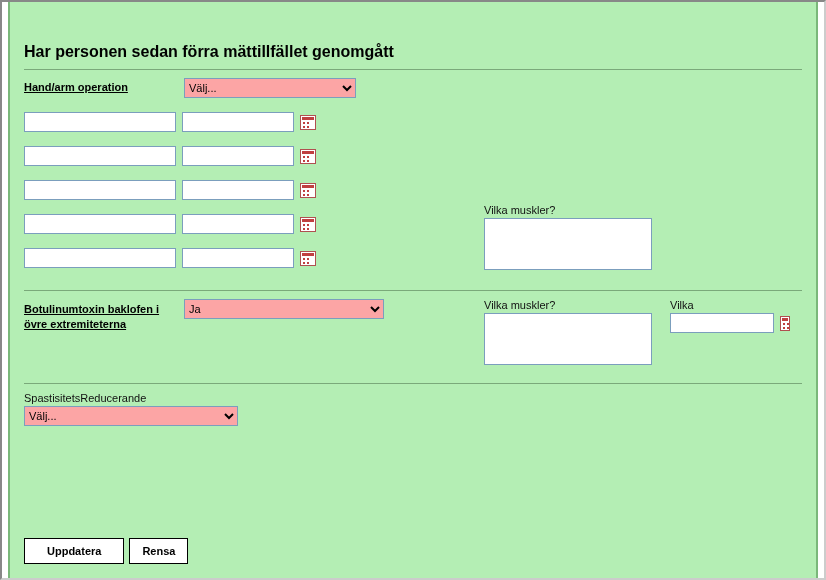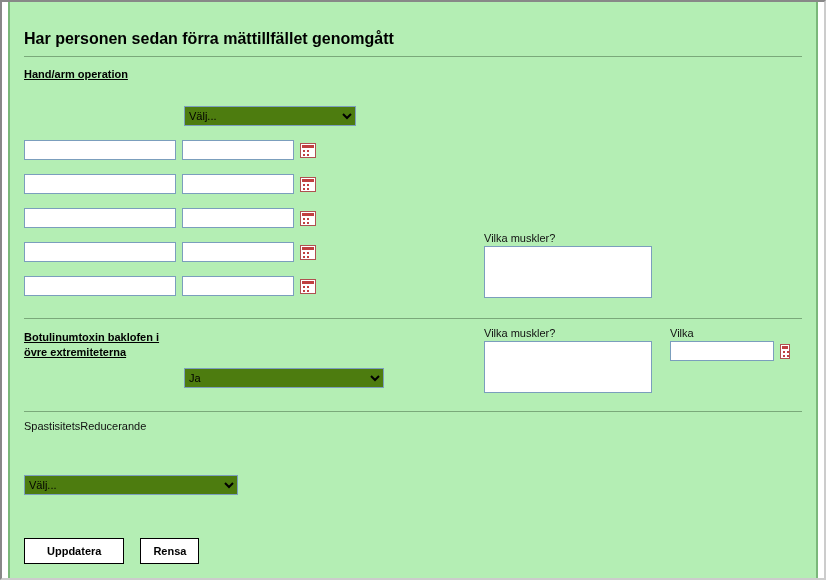--- a/index.html
+++ b/index.html
@@ -28,21 +28,21 @@
     background: #b4eeb4;
     border-left: 2px solid #7ab87a;
     border-right: 2px solid #7ab87a;
   }
   .content {
     padding: 16px 14px 0 14px;
   }
   h2 {
     font-size: 16px;
     font-weight: bold;
-    margin: 12px 0 8px 0;
+    margin: 25px 0 8px 0;
     color: #000;
   }
   hr.sep {
     border: none;
     border-top: 1px solid #7aa97a;
     margin: 0 0 8px 0;
   }
   .row {
     display: flex;
     align-items: flex-start;
@@ -61,22 +61,21 @@
     color: #111;
     font-size: 11px;
     margin-bottom: 2px;
     display: block;
   }
   select {
     font-family: inherit;
     font-size: 11px;
     height: 20px;
     border: 1px solid #7b9ebd;
-    background: #4d7c0f;
-    margin-top: 41px;
+    background: #fca5a5;
   }
   input[type=text] {
     font-family: inherit;
     font-size: 11px;
     height: 20px;
     border: 1px solid #7b9ebd;
     background: #fff;
     padding: 1px 3px;
   }
   textarea {
@@ -134,21 +133,21 @@
   }
   .col-mid { width: 300px; }
   .col-right { flex: 1; display: flex; gap: 16px; }
   .musc-block { width: 170px; }
   .date-block { width: 120px; }
   .buttons-bar {
     position: absolute;
     left: 14px;
     bottom: 14px;
     display: flex;
-    gap: 16px;
+    gap: 5px;
   }
   button.action {
     font-family: inherit;
     font-size: 11px;
     font-weight: bold;
     background: #fff;
     border: 1px solid #000;
     padding: 6px 22px;
     cursor: pointer;
   }

